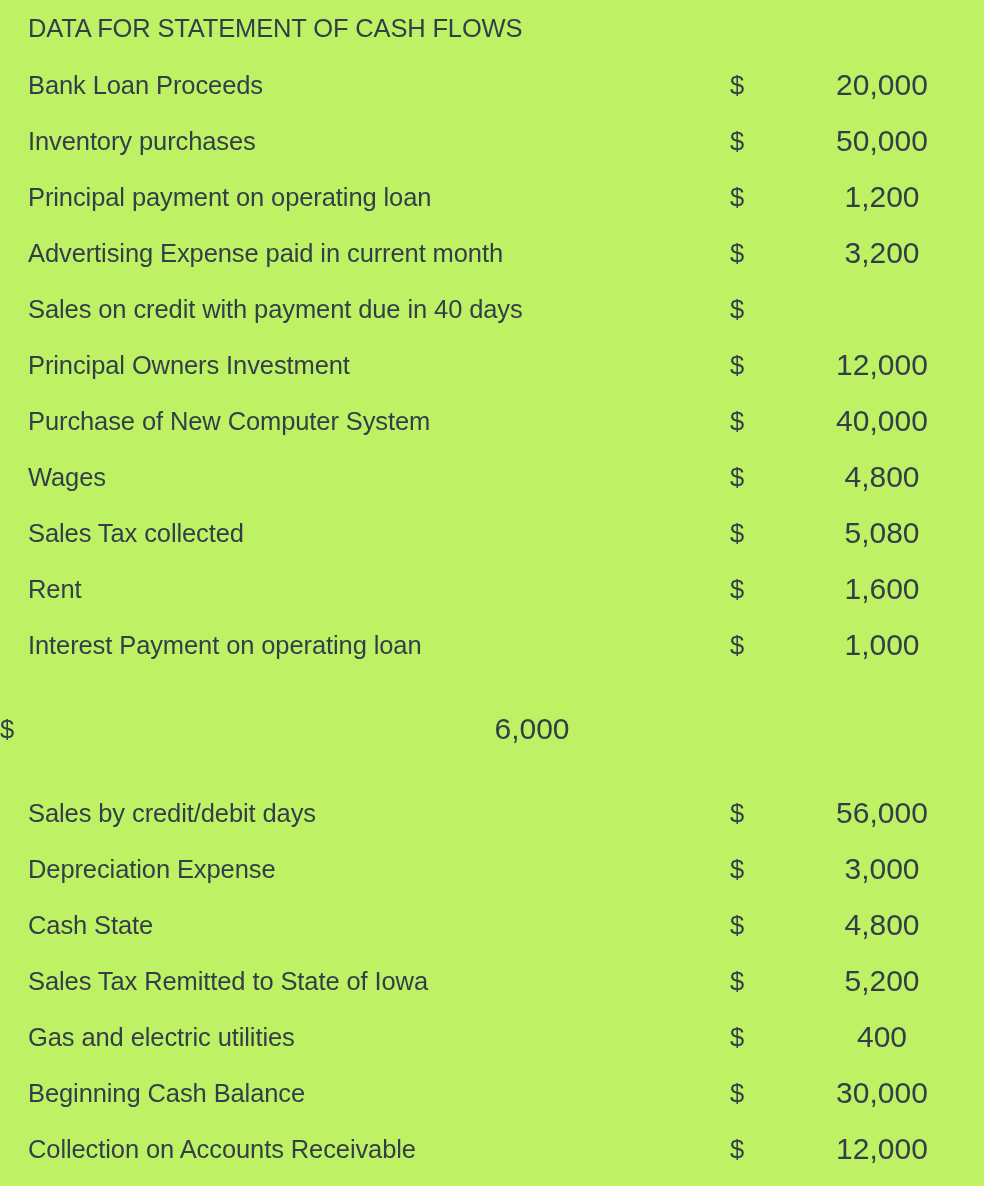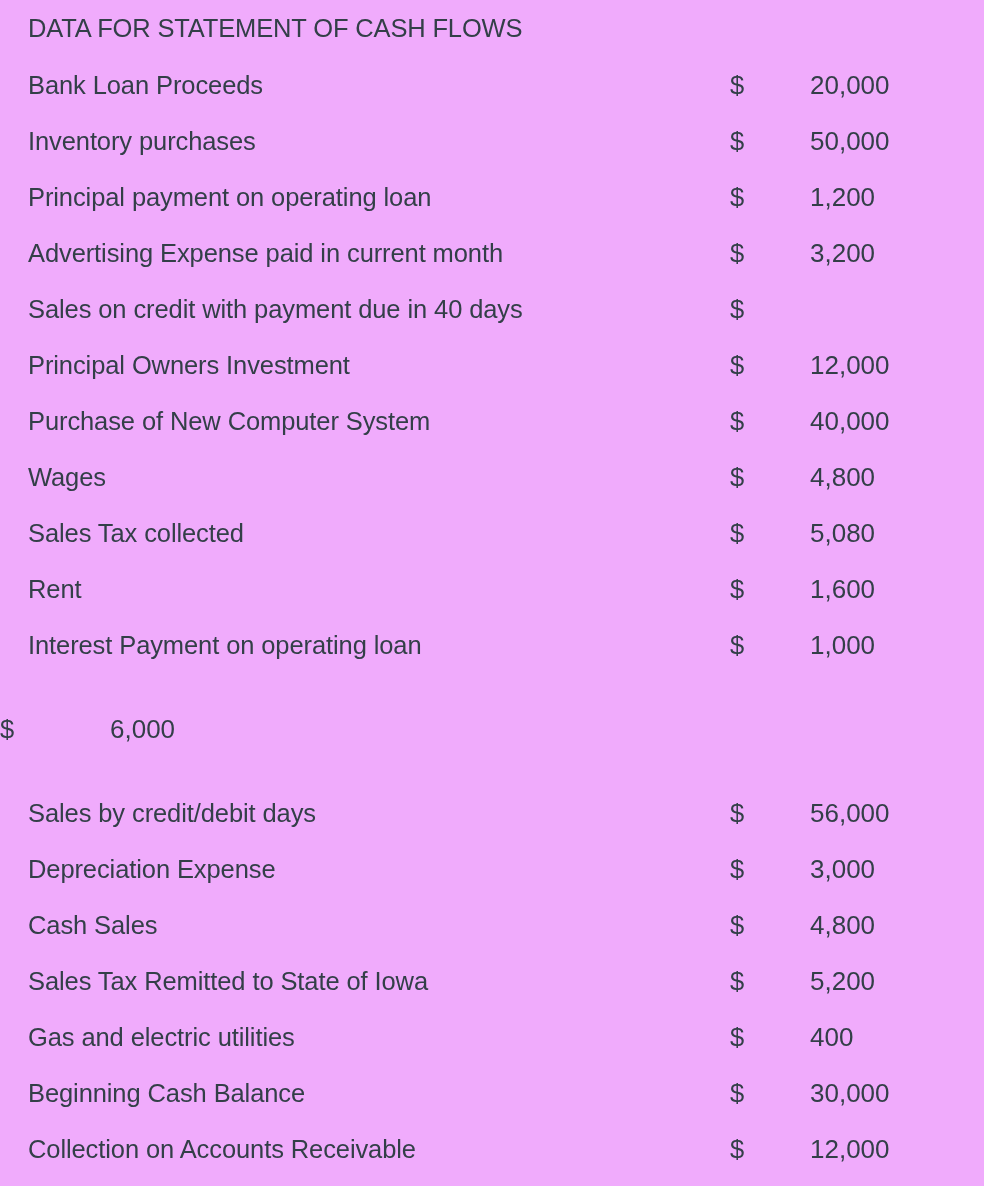--- a/index.html
+++ b/index.html
@@ -15,21 +15,21 @@
     font-family: "Liberation Sans", "DejaVu Sans", sans-serif;
     color: #333f48;
     -webkit-font-smoothing: antialiased;
   }
 
   .sheet {
     box-sizing: border-box;
     width: 984px;
     height: 1186px;
     padding: 0;
-    background: #f0abfc;
+    background: #bef264;
   }
 
   .doc-title {
     position: absolute;
     left: 28px;
     top: 12px;
     font-size: 25.5px;
     line-height: 32px;
     letter-spacing: -0.15px;
     white-space: nowrap;
@@ -87,25 +87,25 @@
   }
 
   .row.tall .cell-currency {
     width: 70px;
   }
 
   .cell-amount {
     box-sizing: border-box;
     flex: 1 1 auto;
     padding-right: 30px;
-    font-size: 26px;
+    font-size: 30px;
     line-height: 56px;
     letter-spacing: 0px;
     color: #333f48;
-    text-align: left;
+    text-align: center;
   }
 </style>
 </head>
 <body>
 
 <div class="sheet">
 
   <div class="doc-title">DATA FOR STATEMENT OF CASH FLOWS</div>
 
   <div class="rows" id="rows-container">
@@ -171,21 +171,21 @@
         <div class="cell-label">Sales by credit/debit days</div>
         <div class="cell-currency">$</div>
         <div class="cell-amount">56,000</div>
       </div>
       <div class="row">
         <div class="cell-label">Depreciation Expense</div>
         <div class="cell-currency">$</div>
         <div class="cell-amount">3,000</div>
       </div>
       <div class="row">
-        <div class="cell-label">Cash Sales</div>
+        <div class="cell-label">Cash State</div>
         <div class="cell-currency">$</div>
         <div class="cell-amount">4,800</div>
       </div>
       <div class="row">
         <div class="cell-label">Sales Tax Remitted to State of Iowa</div>
         <div class="cell-currency">$</div>
         <div class="cell-amount">5,200</div>
       </div>
       <div class="row">
         <div class="cell-label">Gas and electric utilities</div>

